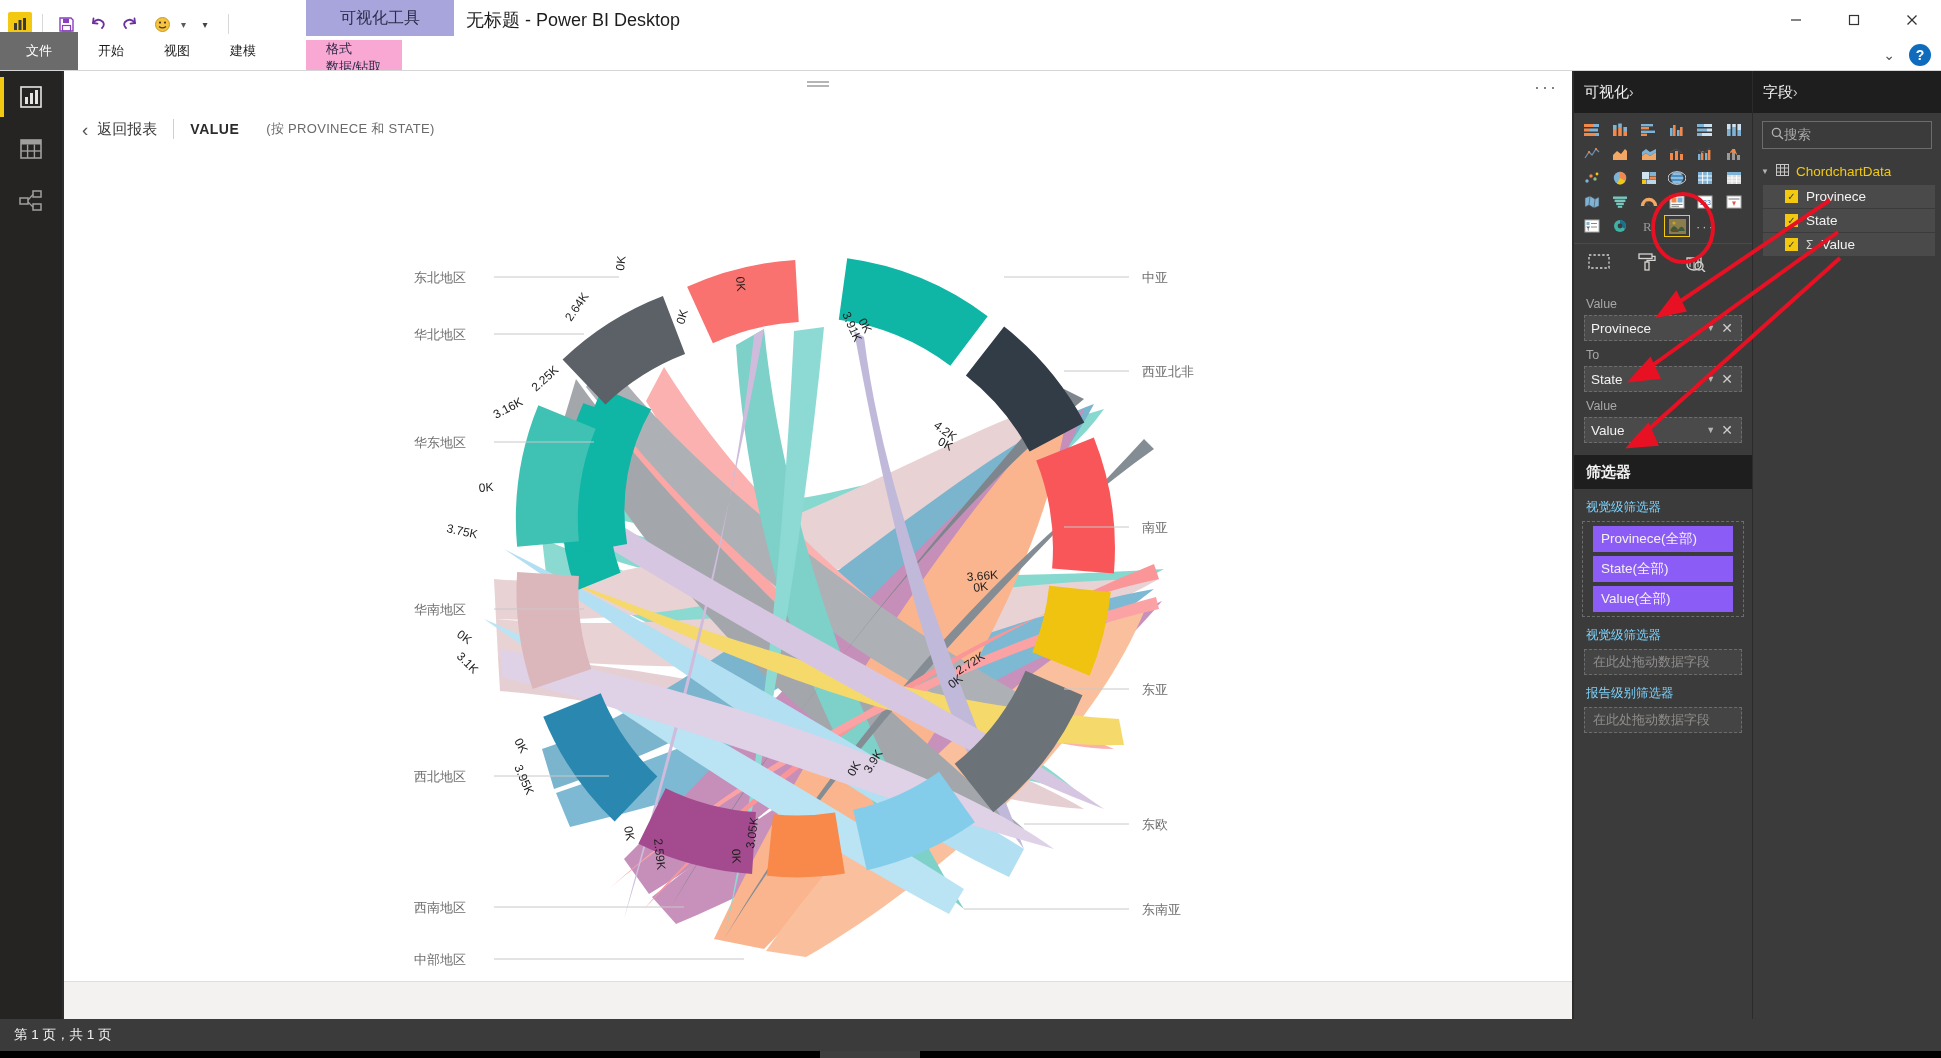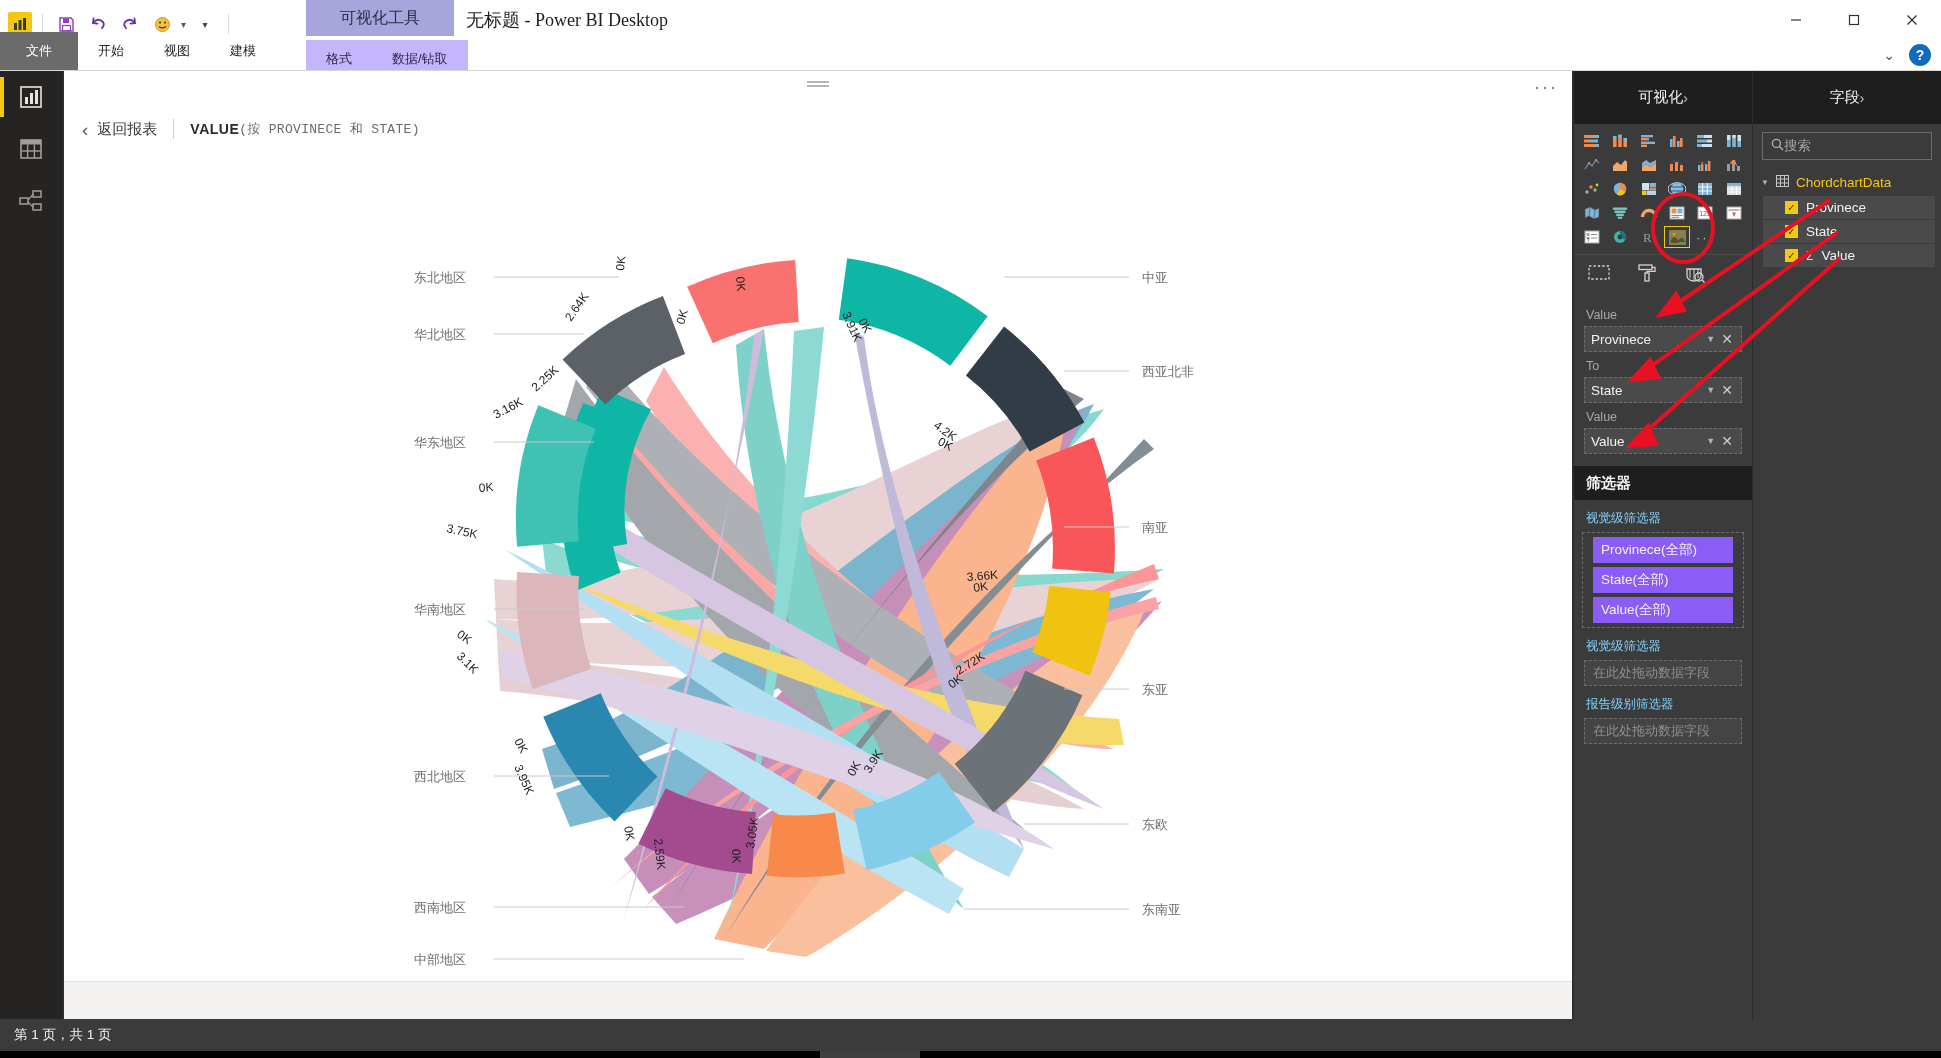--- a/index.html
+++ b/index.html
@@ -27,40 +27,39 @@
   }
   .qat-sep { width:1px; height:20px; background:#d8d8d8; margin:0 4px; }
   .ribbon-ctx {
     position:absolute; left:306px; top:0; width:148px; height:36px;
     background:#a8a5dc; color:#2b2b4a; font-size:16px;
     display:flex; align-items:center; justify-content:center;
   }
   .win-title {
     position:absolute; left:466px; top:8px; font-size:18px; color:#1d1d1d;
     white-space:nowrap;
-    font-family:Liberation Serif, serif;
   }
   .wbtns { position:absolute; right:0; top:0; height:48px; display:flex; }
   .wbtn {
     width:58px; height:40px; display:flex; align-items:center; justify-content:center;
     color:#333; font-size:16px;
   }
 
   
   .ribbon {
     position:absolute; left:0; top:40px; width:1941px; height:30px;
     background:#ffffff; display:flex; align-items:flex-end;
   }
   .tab {
     height:38px; padding:0 20px; display:flex; align-items:center;
     font-size:13px; color:#1d1d1d; white-space:nowrap;
   }
   .tab.file { background:#6b6b6b; color:#ffffff; padding:0 26px; }
   .tab.ctx { color:#2b2b4a; }
-  .ctxgroup { position:absolute; left:306px; top:40px; display:flex; background:#c4b5fd; height:30px; }
+  .ctxgroup { position:absolute; left:306px; top:40px; display:flex; background:#f9a8d4; height:30px;flex-direction:column; }
   .ribbon-right { position:absolute; right:10px; top:40px; display:flex; align-items:center; gap:14px; height:30px; }
   .chev { color:#555; font-size:14px; }
   .helpbtn {
     width:22px; height:22px; border-radius:50%; background:#0f6cbd; color:#fff;
     font-size:14px; font-weight:bold; display:flex; align-items:center; justify-content:center;
   }
   .ribbon-line { position:absolute; left:0; top:70px; width:1941px; height:1px; background:#d6d6d6; }
 
   
   .rail {
@@ -100,42 +99,42 @@
   .vis-header {
     position:absolute; left:0; top:38px; width:100%; height:40px;
     display:flex; align-items:center; padding-left:18px; gap:0;
   }
   .back-link {
     display:flex; align-items:center; gap:9px; color:#3a3a3a; font-size:15px;
   }
   .back-arrow { font-size:19px; color:#555; line-height:1; }
   .vh-div { width:1px; height:20px; background:#cfcfcf; margin:0 16px; }
   .vis-title { font-size:14px; color:#2b2b2b; font-weight:bold; letter-spacing:.5px; }
-  .vis-sub { font-size:13px; color:#6a6a6a; margin-left:0; letter-spacing:.3px;font-family:Liberation Mono, monospace; }
+  .vis-sub { font-size:13px; color:#6a6a6a; margin-left:27px; letter-spacing:.3px; }
 
   .chart-area { position:absolute; left:0; top:78px; width:100%; height:820px; }
   .chart-svg { display:block; width:100%; height:100%; }
 
   .page-tabbar {
     position:absolute; left:2px; top:910px; width:1508px; height:38px;
     background:#f3f2f1; border-top:1px solid #e1dfdd;
   }
 
   
   .panel-vis {
     position:absolute; left:1574px; top:71px; width:178px; height:948px;
     background:#3b3b3b;
   }
   .panel-fields {
     position:absolute; left:1752px; top:71px; width:189px; height:948px;
     background:#3b3b3b; border-left:1px solid #2b2b2b;
   }
   .panel-head {
-    height:53px; background:#1e1e1e; display:flex; align-items:center;
-    justify-content:center; padding:0 10px;
+    height:42px; background:#1e1e1e; display:flex; align-items:center;
+    justify-content:flex-start; padding:0 10px;
   }
   .panel-head .t { color:#f3f2f1; font-size:15px; }
   .panel-head .c { color:#c8c6c4; font-size:14px; }
 
   .vizgrid {
     display:grid; grid-template-columns:repeat(6, 1fr);
     gap:2px; padding:6px 5px 2px 5px;
   }
   .viz-ico {
     position:relative; height:22px; display:flex; align-items:center; justify-content:center;

